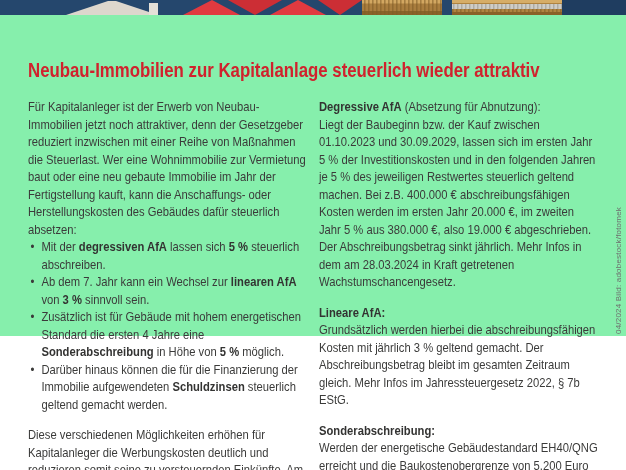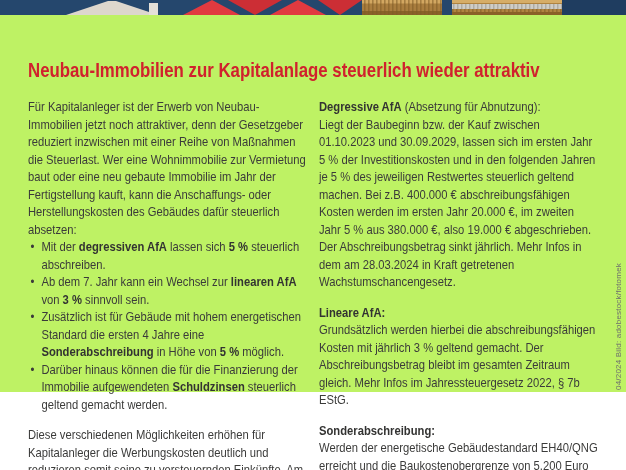--- a/index.html
+++ b/index.html
@@ -3,21 +3,21 @@
 <meta charset="utf-8">
 <style>
   html, body {
     margin: 0; padding: 0;
     width: 626px; height: 470px;
     background: #ffffff;
     overflow: hidden;
     font-family: "Liberation Sans", "DejaVu Sans", sans-serif;
     color: #3b3b3a;
   }
-  .page { position: relative; width: 626px; height: 392px; background: #bef264; }
+  .page { position: relative; width: 626px; height: 336px; background: #86efac; }
 
   
   .hero { position: absolute; top: 0; left: 0; width: 626px; height: 15px; }
   .hero svg { display: block; width: 626px; height: 15px; }
 
   
   .title {
     position: absolute; left: 28px; top: 44px;
     width: 660px;
     font-size: 20px; font-weight: 700; line-height: 26px;

